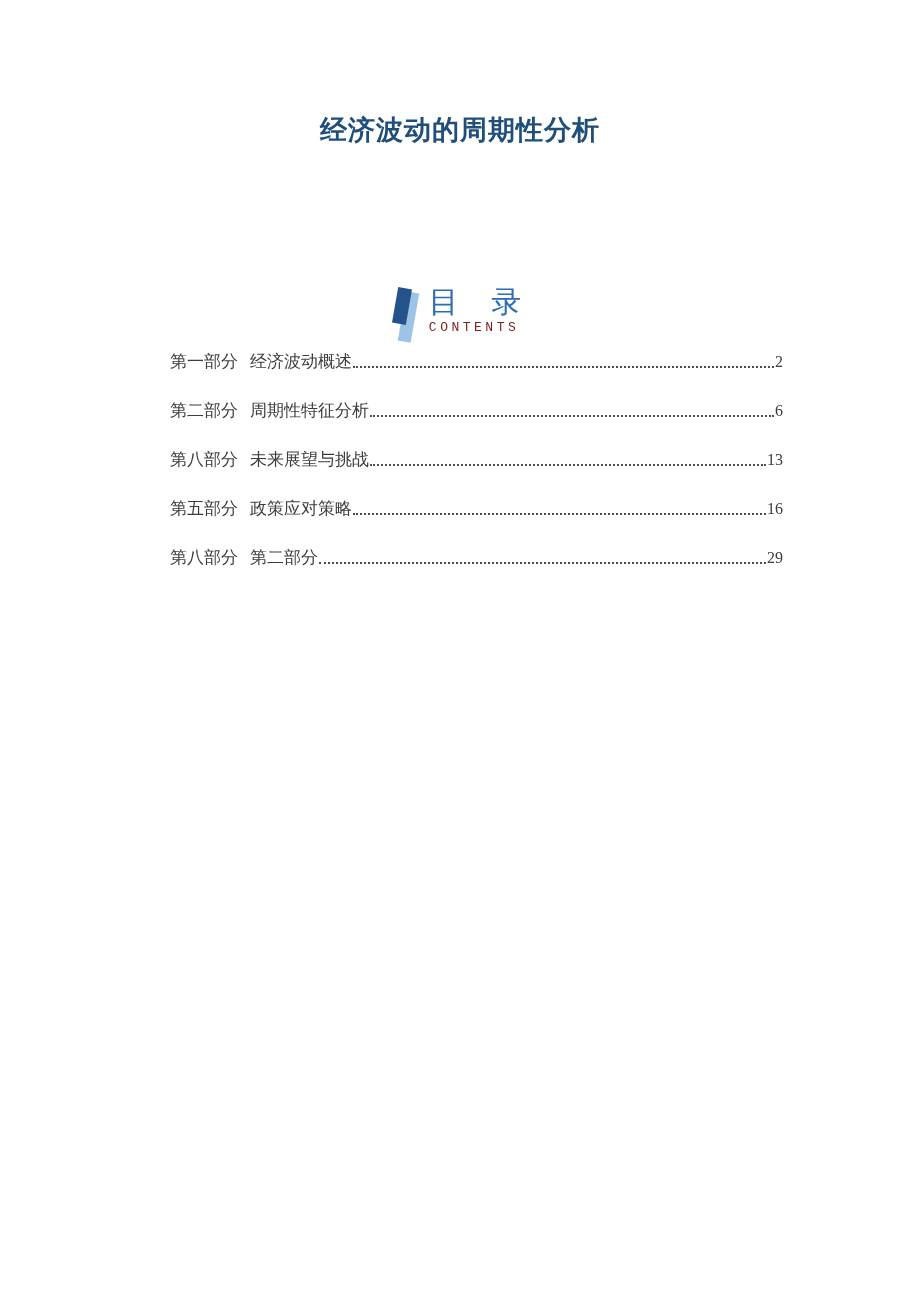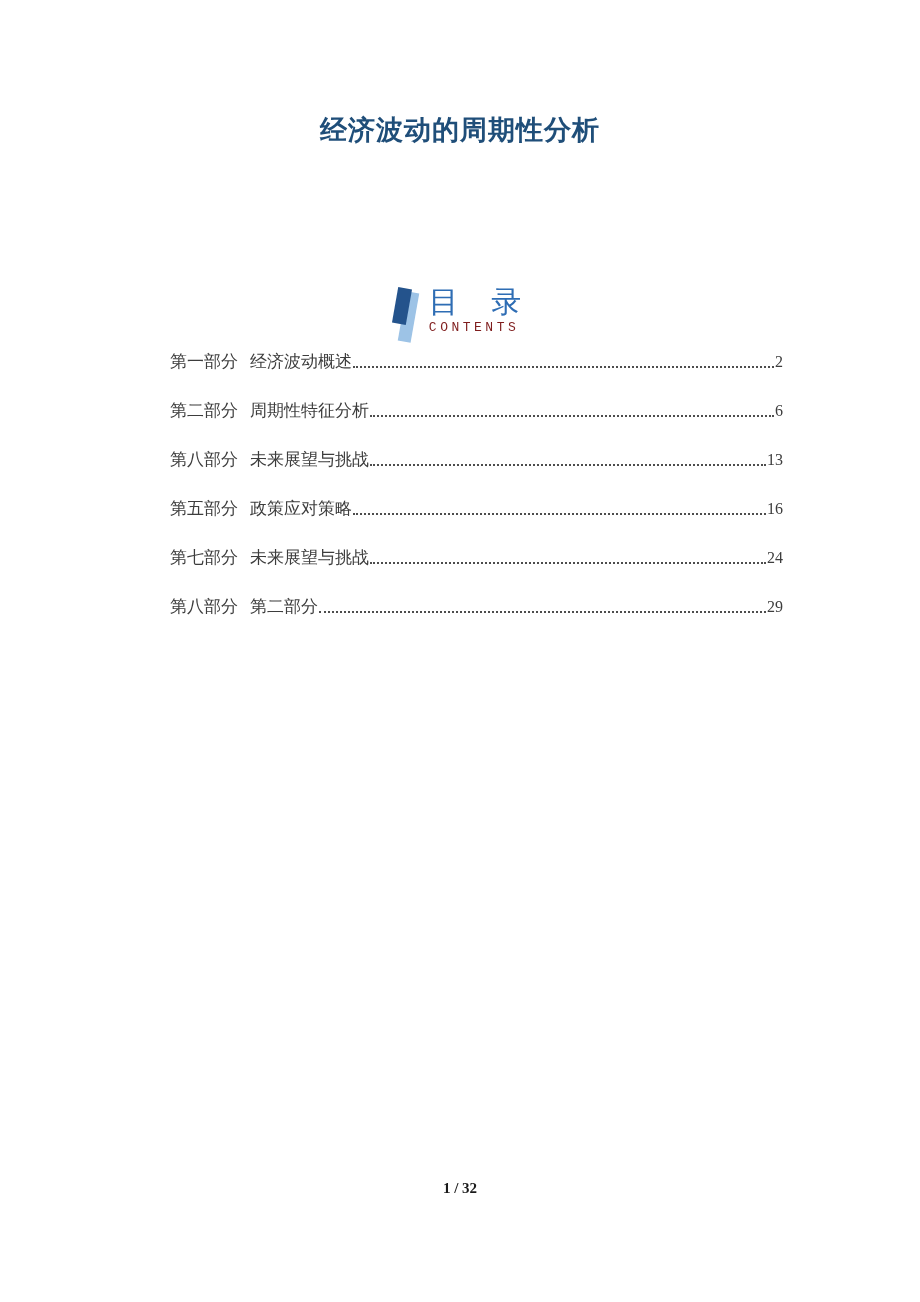--- a/index.html
+++ b/index.html
@@ -181,31 +181,24 @@
     </div>
 
     <div class="toc-row">
       <span class="toc-part">第五部分</span>
       <span class="toc-entry-title">政策应对策略</span>
       <span class="toc-leader"></span>
       <span class="toc-page">16</span>
     </div>
 
 
-    <div class="toc-row">
-      <span class="toc-part">第七部分</span>
-      <span class="toc-entry-title">未来展望与挑战</span>
-      <span class="toc-leader"></span>
-      <span class="toc-page">24</span>
-    </div>
 
     <div class="toc-row">
       <span class="toc-part">第八部分</span>
       <span class="toc-entry-title">第二部分</span>
       <span class="toc-leader"></span>
       <span class="toc-page">29</span>
     </div>
 
   </div>
 
-  <div class="page-footer">1 / 32</div>
 
 </div>
 
 </body></html>

